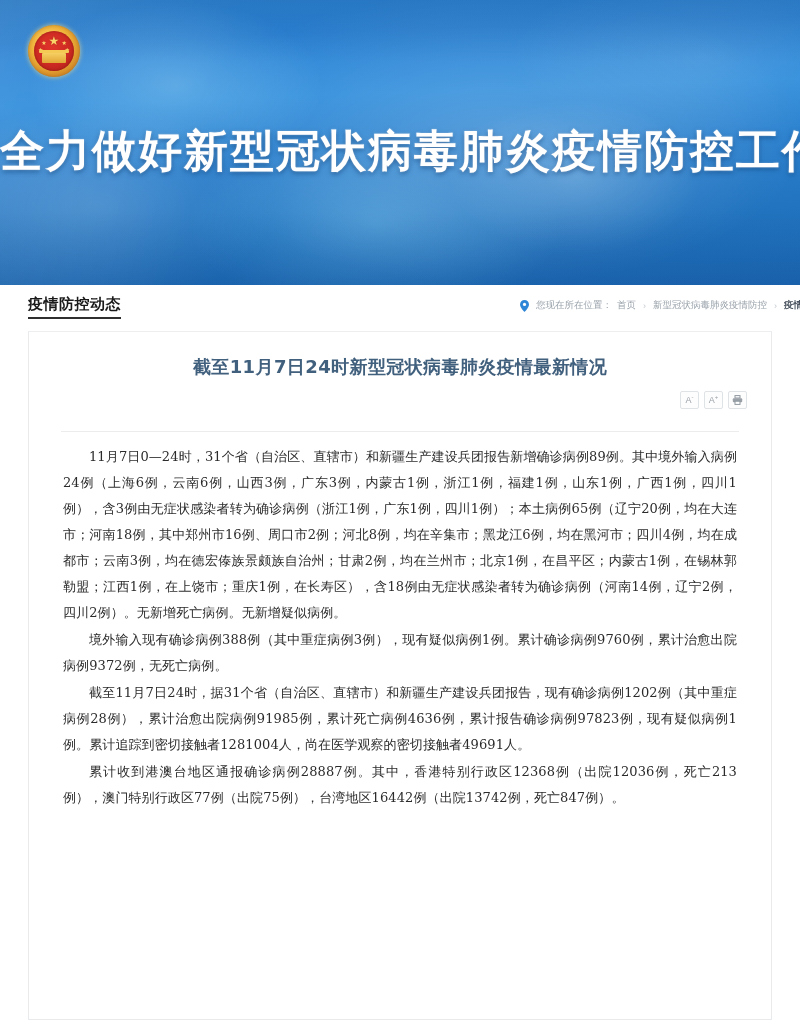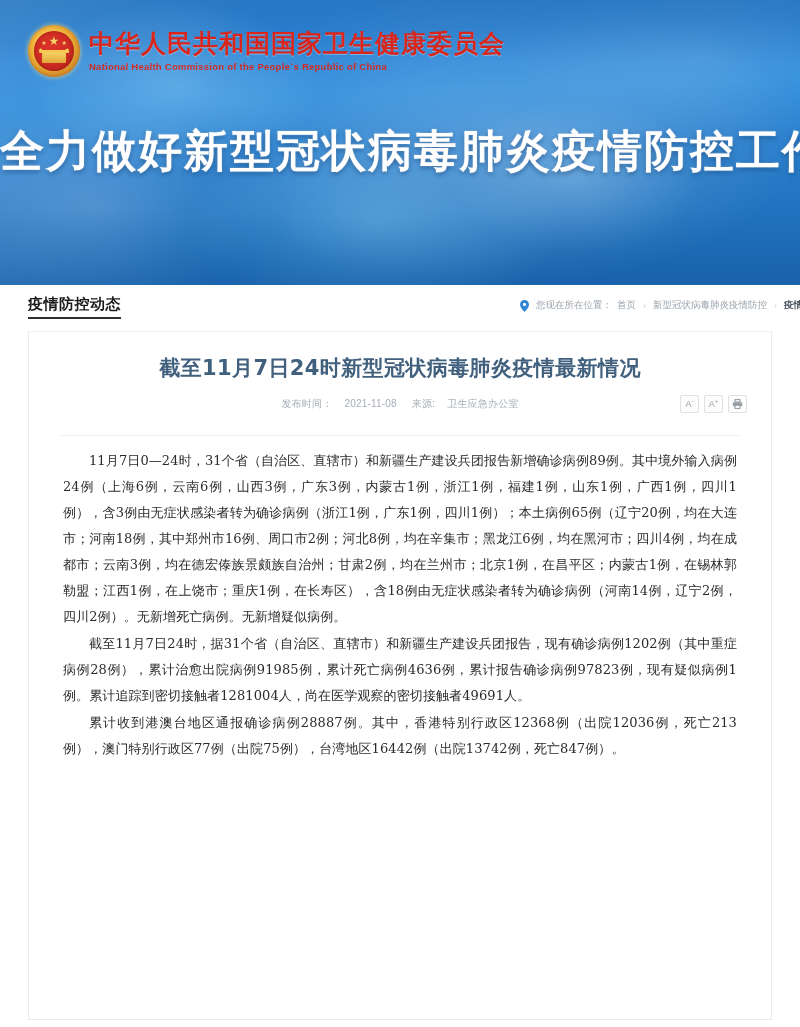--- a/index.html
+++ b/index.html
@@ -88,21 +88,21 @@
   .crumbs a{color:#9aa3ab;text-decoration:none;}
   .crumbs .cur{color:#4a5460;font-weight:bold;}
   
   .card{
     margin:0 auto;width:744px;background:#fff;
     border:1px solid #e8eaec;border-top:1px solid #eceef0;
     box-sizing:border-box;padding:22px 0 0 0;height:689px;position:relative;
   }
   .art-title{
     text-align:center;font-family:"DejaVu Sans","Liberation Sans",sans-serif;
-    font-size:21px;font-weight:bold;color:#41607e;letter-spacing:.4px;
+    font-size:18px;font-weight:bold;color:#41607e;letter-spacing:.4px;
     line-height:1.4;padding:0 40px;
   }
   .meta-row{
     position:relative;margin-top:14px;height:22px;
   }
   .meta{
     text-align:center;font-size:10px;color:#a7aeb6;letter-spacing:.2px;
   }
   .meta span{margin:0 6px;}
   .tools{position:absolute;right:24px;top:-2px;display:flex;gap:5px;align-items:center;}
@@ -134,24 +134,20 @@
   <div class="logo-row">
     <div class="emblem">
       <div class="inner">
         <span class="star">★</span>
         <span class="s2 a">★</span>
         <span class="s2 b">★</span>
         <span class="s3 a">★</span>
         <span class="s3 b">★</span>
         <span class="gate"></span>
       </div>
-    </div>
-    <div class="logo-text">
-      <div class="logo-cn">中华人民共和国国家卫生健康委员会</div>
-      <div class="logo-en">National Health Commission of the People`s Republic of China</div>
     </div>
   </div>
 
   <div class="slogan">全力做好新型冠状病毒肺炎疫情防控工作</div>
 </div>
 
 <div class="navstrip">
   <div class="sec-title">疫情防控动态</div>
   <div class="crumbs">
     <span class="pin">
@@ -166,24 +162,20 @@
     <a href="#">新型冠状病毒肺炎疫情防控</a>
     <span class="sep">›</span>
     <span class="cur">疫情防控动态</span>
   </div>
 </div>
 
 <div class="card">
   <div class="art-title">截至11月7日24时新型冠状病毒肺炎疫情最新情况</div>
 
   <div class="meta-row">
-    <div class="meta">
-      <span>发布时间：</span><span>2021-11-08</span>
-      <span>来源:</span><span>卫生应急办公室</span>
-    </div>
     <div class="tools">
       <div class="tbtn">
         <span>A</span>
           <sup>-</sup>
       </div>
       <div class="tbtn">
         <span>A</span>
           <sup>+</sup>
       </div>
       <div class="tbtn">
@@ -193,16 +185,17 @@
           <rect x="3" y="6.2" width="5" height="3.2" fill="#ffffff" stroke="#8f979e" stroke-width="1"></rect>
         </svg>
       </div>
     </div>
   </div>
 
   <div class="divider"></div>
 
   <div class="body-text">
     <p>11月7日0—24时，31个省（自治区、直辖市）和新疆生产建设兵团报告新增确诊病例89例。其中境外输入病例24例（上海6例，云南6例，山西3例，广东3例，内蒙古1例，浙江1例，福建1例，山东1例，广西1例，四川1例），含3例由无症状感染者转为确诊病例（浙江1例，广东1例，四川1例）；本土病例65例（辽宁20例，均在大连市；河南18例，其中郑州市16例、周口市2例；河北8例，均在辛集市；黑龙江6例，均在黑河市；四川4例，均在成都市；云南3例，均在德宏傣族景颇族自治州；甘肃2例，均在兰州市；北京1例，在昌平区；内蒙古1例，在锡林郭勒盟；江西1例，在上饶市；重庆1例，在长寿区），含18例由无症状感染者转为确诊病例（河南14例，辽宁2例，四川2例）。无新增死亡病例。无新增疑似病例。</p>
+    <p>境外输入现有确诊病例388例（其中重症病例3例），现有疑似病例1例。累计确诊病例9760例，累计治愈出院病例9372例，无死亡病例。</p>
     <p>截至11月7日24时，据31个省（自治区、直辖市）和新疆生产建设兵团报告，现有确诊病例1202例（其中重症病例28例），累计治愈出院病例91985例，累计死亡病例4636例，累计报告确诊病例97823例，现有疑似病例1例。累计追踪到密切接触者1281004人，尚在医学观察的密切接触者49691人。</p>
     <p>累计收到港澳台地区通报确诊病例28887例。其中，香港特别行政区12368例（出院12036例，死亡213例），澳门特别行政区77例（出院75例），台湾地区16442例（出院13742例，死亡847例）。</p>
   </div>
 </div>
 
 </body></html>

